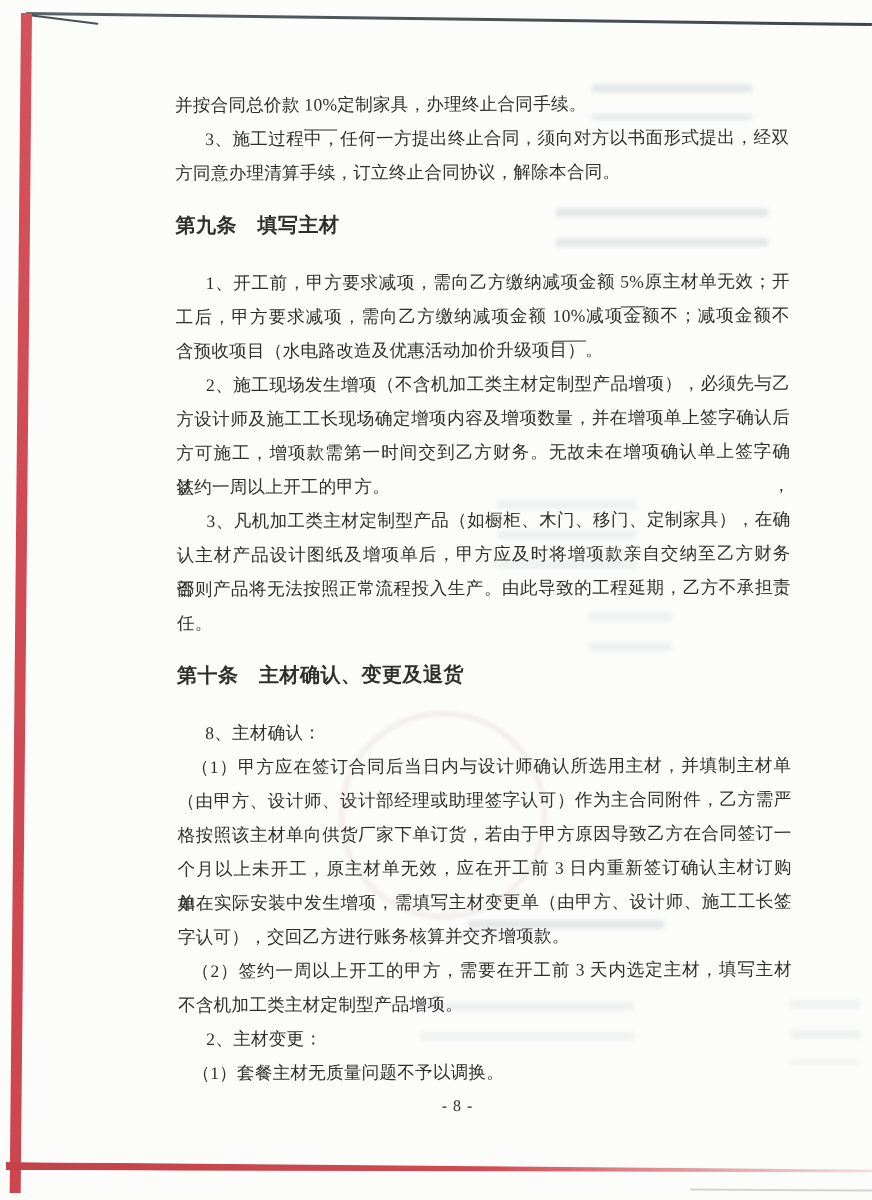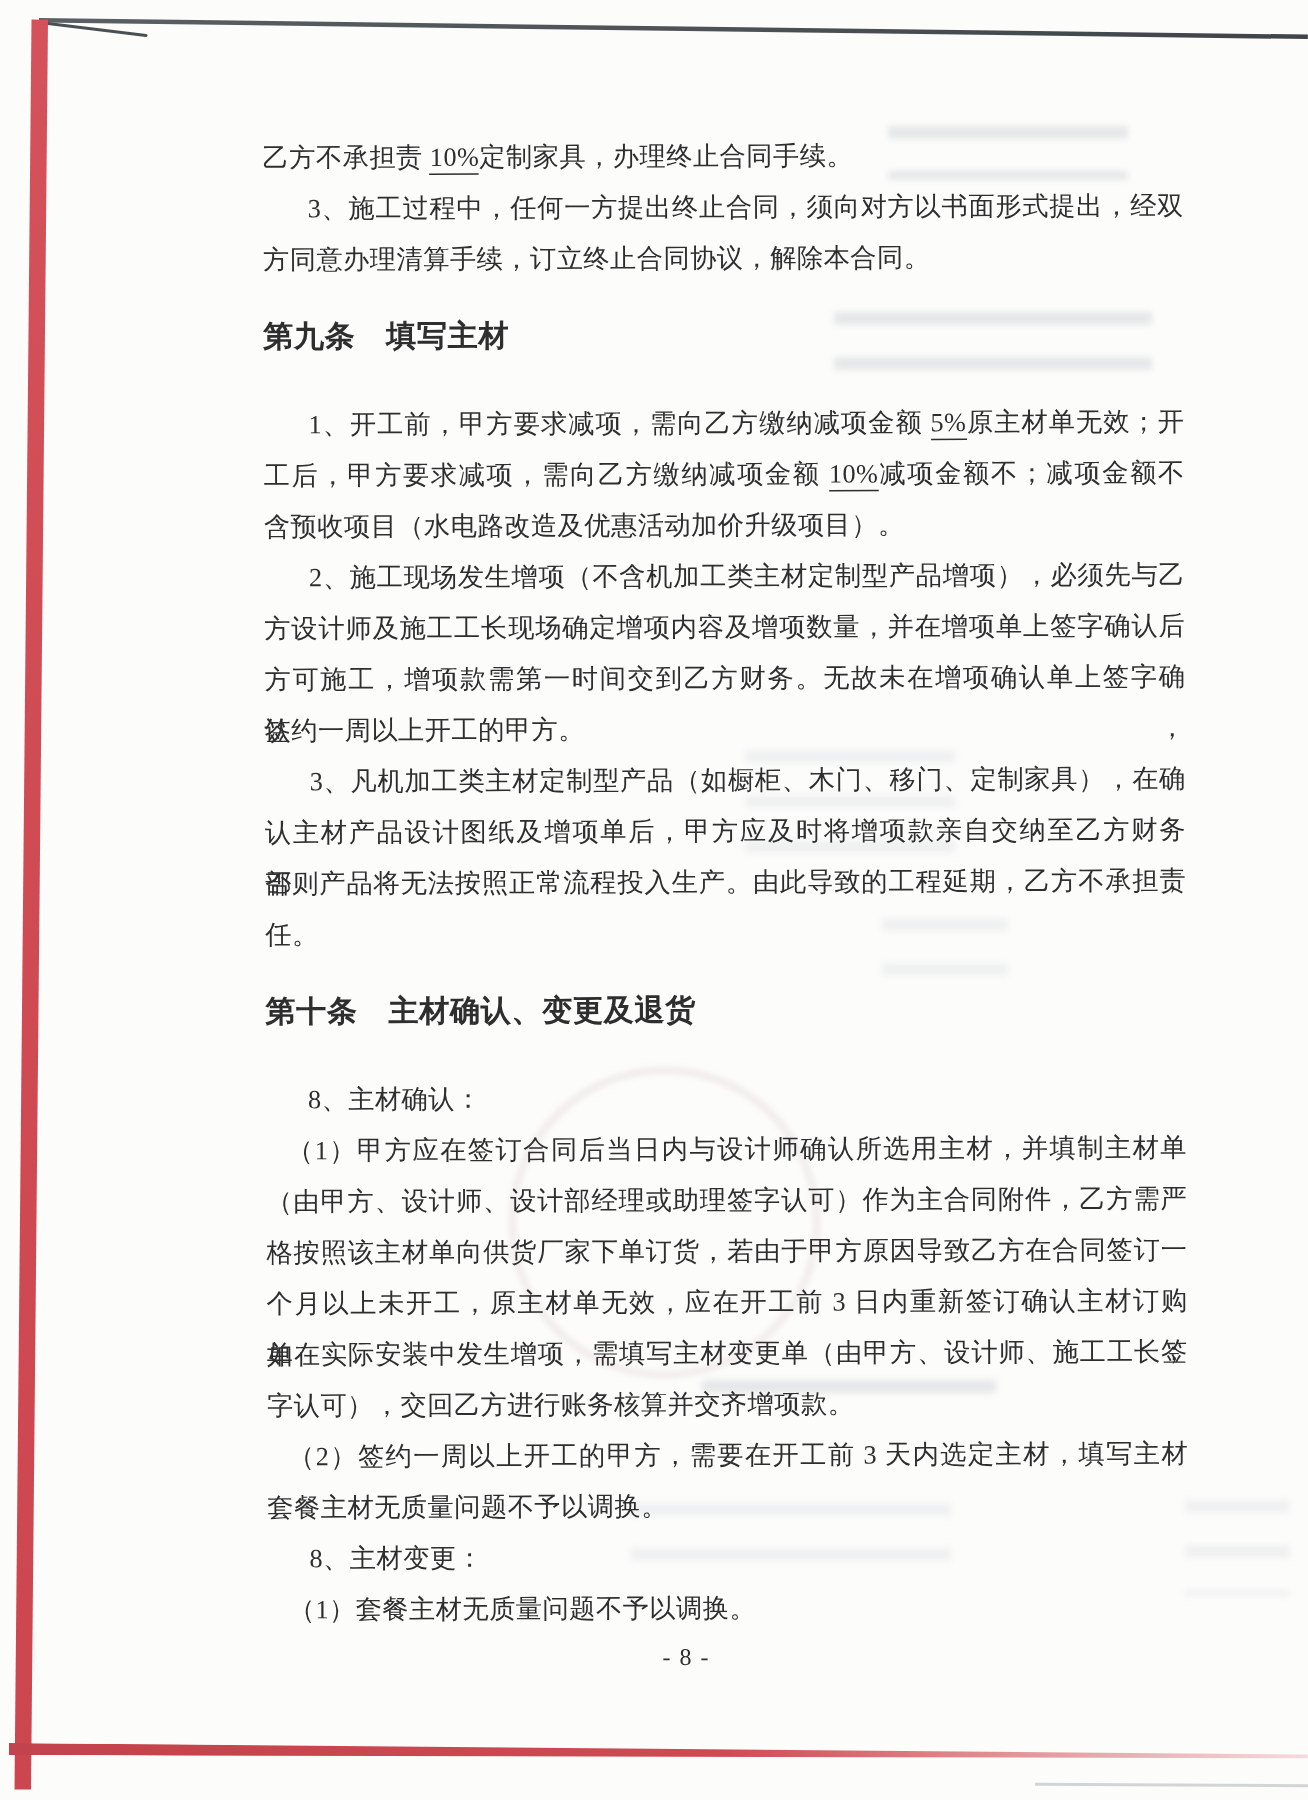--- a/index.html
+++ b/index.html
@@ -29,21 +29,21 @@
   .ghost.faint{opacity:.3;}
   .stamp-ghost{position:absolute;left:340px;top:712px;width:200px;height:200px;
     border:3px solid rgba(190,165,165,.28);border-radius:50%;filter:blur(2px);}
   
   .text-col{position:absolute;left:175px;top:88px;width:614px;color:#2e2e2e;
     font-size:17.5px;letter-spacing:.3px;transform:rotate(-0.2deg);transform-origin:left top;}
   .line{height:34px;line-height:34px;white-space:nowrap;}
   .line.justify{white-space:normal;text-align:justify;text-align-last:justify;}
   .line.heading{font-weight:bold;font-size:20px;letter-spacing:.5px;
     margin-top:18px;margin-bottom:24px;white-space:nowrap;}
-  .u{border-bottom:1.5px solid #2e2e2e;padding-bottom:1px;}
+  .u{border-bottom:1.5px solid #2e2e2e;padding-bottom:15px;}
   .pagenum{text-align:center;text-align-last:center;transform:translateX(-28px);
     font-size:16px;letter-spacing:1px;}
 </style>
 </head>
 <body>
 
 <div class="top-edge"></div>
 <div class="top-edge-hook"></div>
 <div class="left-strip"></div>
 <div class="bottom-strip"></div>
@@ -53,21 +53,21 @@
 <div class="ghost" style="left:556px;top:208px;width:212px;height:58px;"></div>
 <div class="ghost faint" style="left:497px;top:500px;width:140px;height:78px;"></div>
 <div class="ghost faint" style="left:588px;top:612px;width:84px;height:44px;"></div>
 <div class="stamp-ghost"></div>
 <div class="ghost" style="left:468px;top:920px;width:196px;height:26px;"></div>
 <div class="ghost faint" style="left:420px;top:1002px;width:214px;height:58px;"></div>
 <div class="ghost faint" style="left:790px;top:1000px;width:70px;height:64px;"></div>
 
 <div class="text-col">
 
-<div class="line body"><span>乙方不承担责 </span><span class="u">10%</span><span>定制家具，办理终止合同手续。</span></div>
+<div class="line body"><span>并按合同总价款 </span><span class="u">10%</span><span>定制家具，办理终止合同手续。</span></div>
     <div class="line body justify" style="padding-left: 30px;"><span>3、施工过程中，任何一方提出终止合同，须向对方以书面形式提出，经双</span></div>
     <div class="line body"><span>方同意办理清算手续，订立终止合同协议，解除本合同。</span></div>
     <div class="line heading"><span>第九条　填写主材</span></div>
     <div class="line body justify" style="padding-left: 30px;"><span>1、开工前，甲方要求减项，需向乙方缴纳减项金额 </span><span class="u">5%</span><span>原主材单无效；开</span></div>
     <div class="line body justify"><span>工后，甲方要求减项，需向乙方缴纳减项金额 </span><span class="u">10%</span><span>减项金额不；减项金额不</span></div>
     <div class="line body"><span>含预收项目（水电路改造及优惠活动加价升级项目）。</span></div>
     <div class="line body justify" style="padding-left: 30px;"><span>2、施工现场发生增项（不含机加工类主材定制型产品增项），必须先与乙</span></div>
     <div class="line body justify"><span>方设计师及施工工长现场确定增项内容及增项数量，并在增项单上签字确认后</span></div>
     <div class="line body justify"><span>方可施工，增项款需第一时间交到乙方财务。无故未在增项确认单上签字确认，</span></div>
     <div class="line body"><span>签约一周以上开工的甲方。</span></div>
@@ -77,17 +77,17 @@
     <div class="line body"><span>任。</span></div>
     <div class="line heading"><span>第十条　主材确认、变更及退货</span></div>
     <div class="line body" style="padding-left: 28px;"><span>8、主材确认：</span></div>
     <div class="line body justify" style="padding-left: 14px;"><span>（1）甲方应在签订合同后当日内与设计师确认所选用主材，并填制主材单</span></div>
     <div class="line body justify"><span>（由甲方、设计师、设计部经理或助理签字认可）作为主合同附件，乙方需严</span></div>
     <div class="line body justify"><span>格按照该主材单向供货厂家下单订货，若由于甲方原因导致乙方在合同签订一</span></div>
     <div class="line body justify"><span>个月以上未开工，原主材单无效，应在开工前 3 日内重新签订确认主材订购单；</span></div>
     <div class="line body justify"><span>如在实际安装中发生增项，需填写主材变更单（由甲方、设计师、施工工长签</span></div>
     <div class="line body"><span>字认可），交回乙方进行账务核算并交齐增项款。</span></div>
     <div class="line body justify" style="padding-left: 14px;"><span>（2）签约一周以上开工的甲方，需要在开工前 3 天内选定主材，填写主材</span></div>
-    <div class="line body"><span>套餐主材无质量问题不予以调换。</span></div>
-    <div class="line body" style="padding-left: 28px;"><span>8、主材变更：</span></div>
+    <div class="line body"><span>不含机加工类主材定制型产品增项。</span></div>
+    <div class="line body" style="padding-left: 28px;"><span>2、主材变更：</span></div>
     <div class="line body" style="padding-left: 14px;"><span>（1）套餐主材无质量问题不予以调换。</span></div>
     <div class="line pagenum">- 8 -</div>
   </div>
 
 </body></html>

